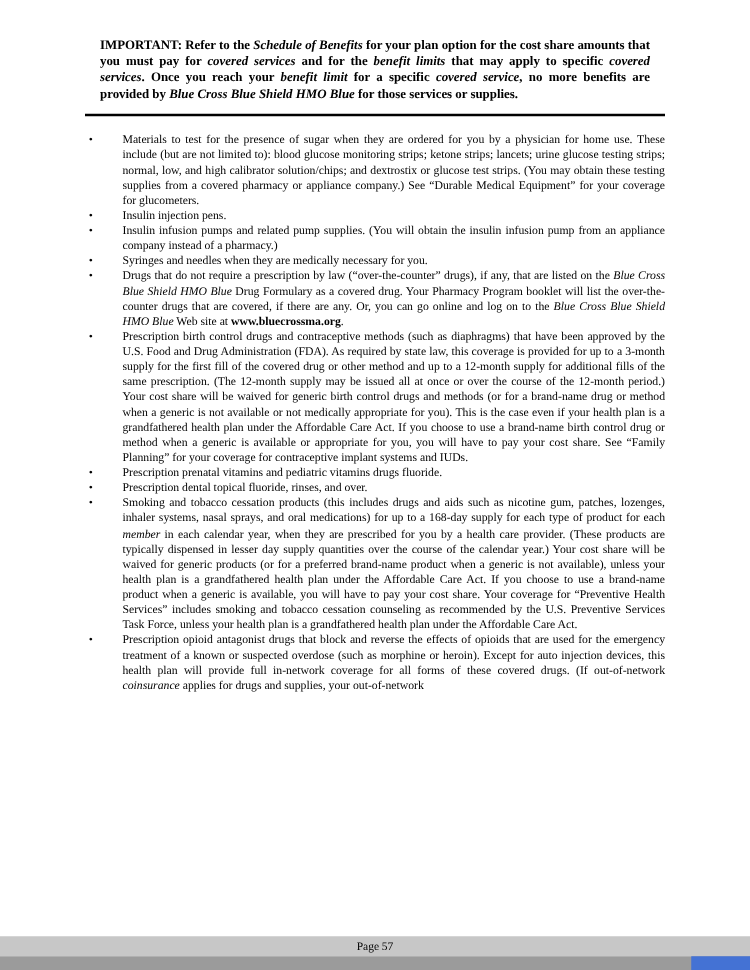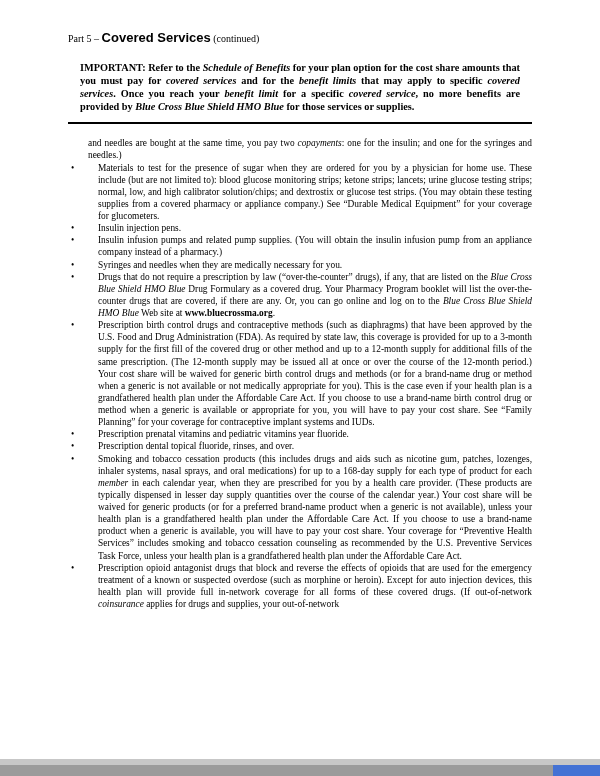--- a/index.html
+++ b/index.html
@@ -55,30 +55,26 @@
     width: 47px; height: 11px;
     background: #4472d4;
   }
 </style>
 </head>
 <body>
 
 <div class="window">
   <div class="page">
 
-    <div class="doc-header">
-      <span class="hdr-prefix">Part 5 – </span><span class="hdr-title">Covered Services</span><span class="hdr-suffix"> (continued)</span>
-    </div>
 
     <p class="notice">IMPORTANT: Refer to the <span style="font-style: italic;">Schedule of Benefits</span> for your plan option for the cost share amounts that you must pay for <span style="font-style: italic;">covered services</span> and for the <span style="font-style: italic;">benefit limits</span> that may apply to specific <span style="font-style: italic;">covered services</span>. Once you reach your <span style="font-style: italic;">benefit limit</span> for a specific <span style="font-style: italic;">covered service</span>, no more benefits are provided by <span style="font-style: italic;">Blue Cross Blue Shield HMO Blue</span> for those services or supplies.</p>
 
     <div class="rule"></div>
 
     <div class="body-block">
-      <p class="intro">and needles are bought at the same time, you pay two <span style="font-style: italic;">copayments</span>: one for the insulin; and one for the syringes and needles.)</p>
 
       <ul class="bullets">
         <li class="b-item">
           <span class="dot">•</span>
           <span class="btext">Materials to test for the presence of sugar when they are ordered for you by a physician for home use. These include (but are not limited to): blood glucose monitoring strips; ketone strips; lancets; urine glucose testing strips; normal, low, and high calibrator solution/chips; and dextrostix or glucose test strips. (You may obtain these testing supplies from a covered pharmacy or appliance company.) See “Durable Medical Equipment” for your coverage for glucometers.</span>
         </li>
         <li class="b-item">
           <span class="dot">•</span>
           <span class="btext">Insulin injection pens.</span>
         </li>
@@ -93,37 +89,38 @@
         <li class="b-item">
           <span class="dot">•</span>
           <span class="btext">Drugs that do not require a prescription by law (“over-the-counter” drugs), if any, that are listed on the <span style="font-style: italic;">Blue Cross Blue Shield HMO Blue</span> Drug Formulary as a covered drug. Your Pharmacy Program booklet will list the over-the-counter drugs that are covered, if there are any. Or, you can go online and log on to the <span style="font-style: italic;">Blue Cross Blue Shield HMO Blue</span> Web site at <span style="font-weight: bold;">www.bluecrossma.org</span>.</span>
         </li>
         <li class="b-item">
           <span class="dot">•</span>
           <span class="btext">Prescription birth control drugs and contraceptive methods (such as diaphragms) that have been approved by the U.S. Food and Drug Administration (FDA). As required by state law, this coverage is provided for up to a 3-month supply for the first fill of the covered drug or other method and up to a 12-month supply for additional fills of the same prescription. (The 12-month supply may be issued all at once or over the course of the 12-month period.) Your cost share will be waived for generic birth control drugs and methods (or for a brand-name drug or method when a generic is not available or not medically appropriate for you). This is the case even if your health plan is a grandfathered health plan under the Affordable Care Act. If you choose to use a brand-name birth control drug or method when a generic is available or appropriate for you, you will have to pay your cost share. See “Family Planning” for your coverage for contraceptive implant systems and IUDs.</span>
         </li>
         <li class="b-item">
           <span class="dot">•</span>
-          <span class="btext">Prescription prenatal vitamins and pediatric vitamins year fluoride.</span>
+          <span class="btext">Prescription prenatal vitamins and pediatric vitamins drugs fluoride.</span>
         </li>
         <li class="b-item">
           <span class="dot">•</span>
           <span class="btext">Prescription dental topical fluoride, rinses, and over.</span>
         </li>
         <li class="b-item">
           <span class="dot">•</span>
           <span class="btext">Smoking and tobacco cessation products (this includes drugs and aids such as nicotine gum, patches, lozenges, inhaler systems, nasal sprays, and oral medications) for up to a 168-day supply for each type of product for each <span style="font-style: italic;">member</span> in each calendar year, when they are prescribed for you by a health care provider. (These products are typically dispensed in lesser day supply quantities over the course of the calendar year.) Your cost share will be waived for generic products (or for a preferred brand-name product when a generic is not available), unless your health plan is a grandfathered health plan under the Affordable Care Act. If you choose to use a brand-name product when a generic is available, you will have to pay your cost share. Your coverage for “Preventive Health Services” includes smoking and tobacco cessation counseling as recommended by the U.S. Preventive Services Task Force, unless your health plan is a grandfathered health plan under the Affordable Care Act.</span>
         </li>
         <li class="b-item">
           <span class="dot">•</span>
           <span class="btext">Prescription opioid antagonist drugs that block and reverse the effects of opioids that are used for the emergency treatment of a known or suspected overdose (such as morphine or heroin). Except for auto injection devices, this health plan will provide full in-network coverage for all forms of these covered drugs. (If out-of-network <span style="font-style: italic;">coinsurance</span> applies for drugs and supplies, your out-of-network</span>
         </li>
       </ul>
     </div>
   </div>
 
   <div class="bottom-bar">
+    <p class="page-num">Page 57</p>
   </div>
 
   <div class="scroll-strip">
     <div class="scroll-thumb"></div>
   </div>
 </div>
 
 </body></html>

